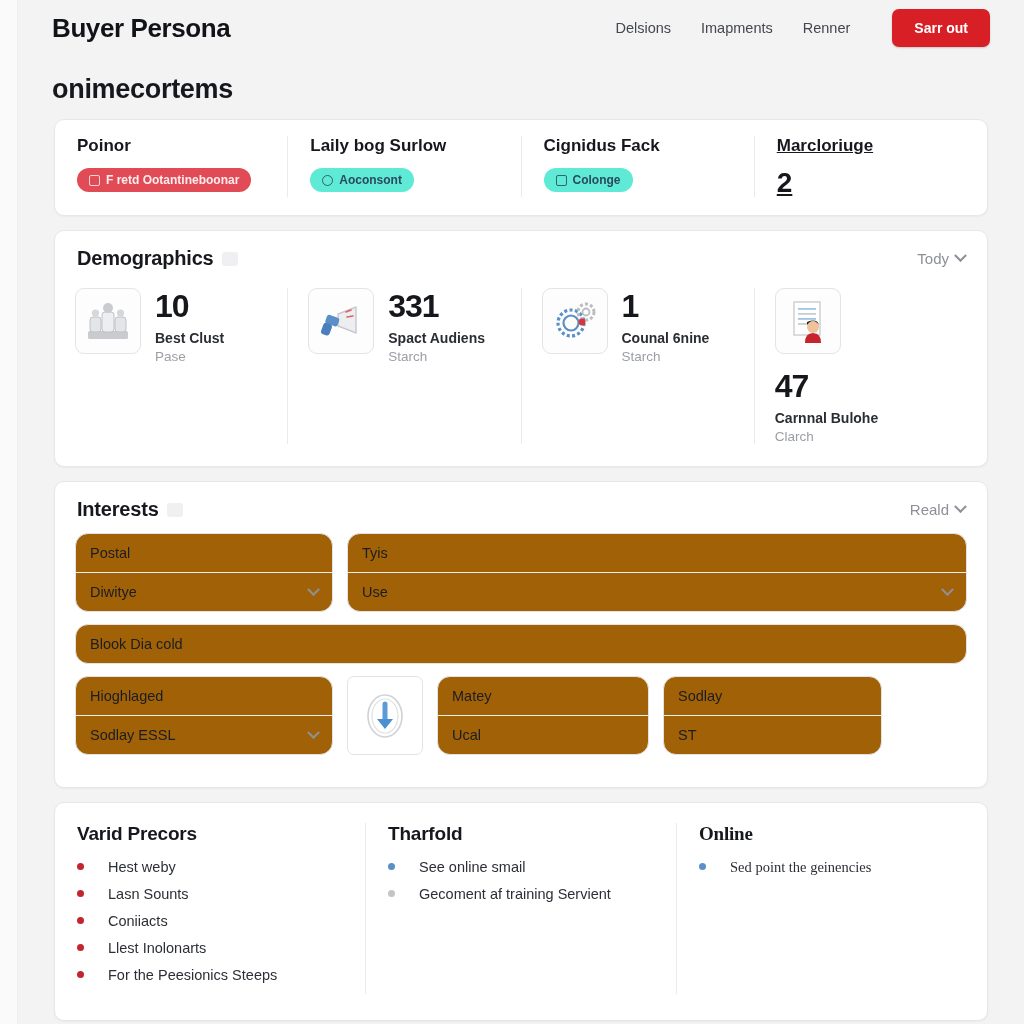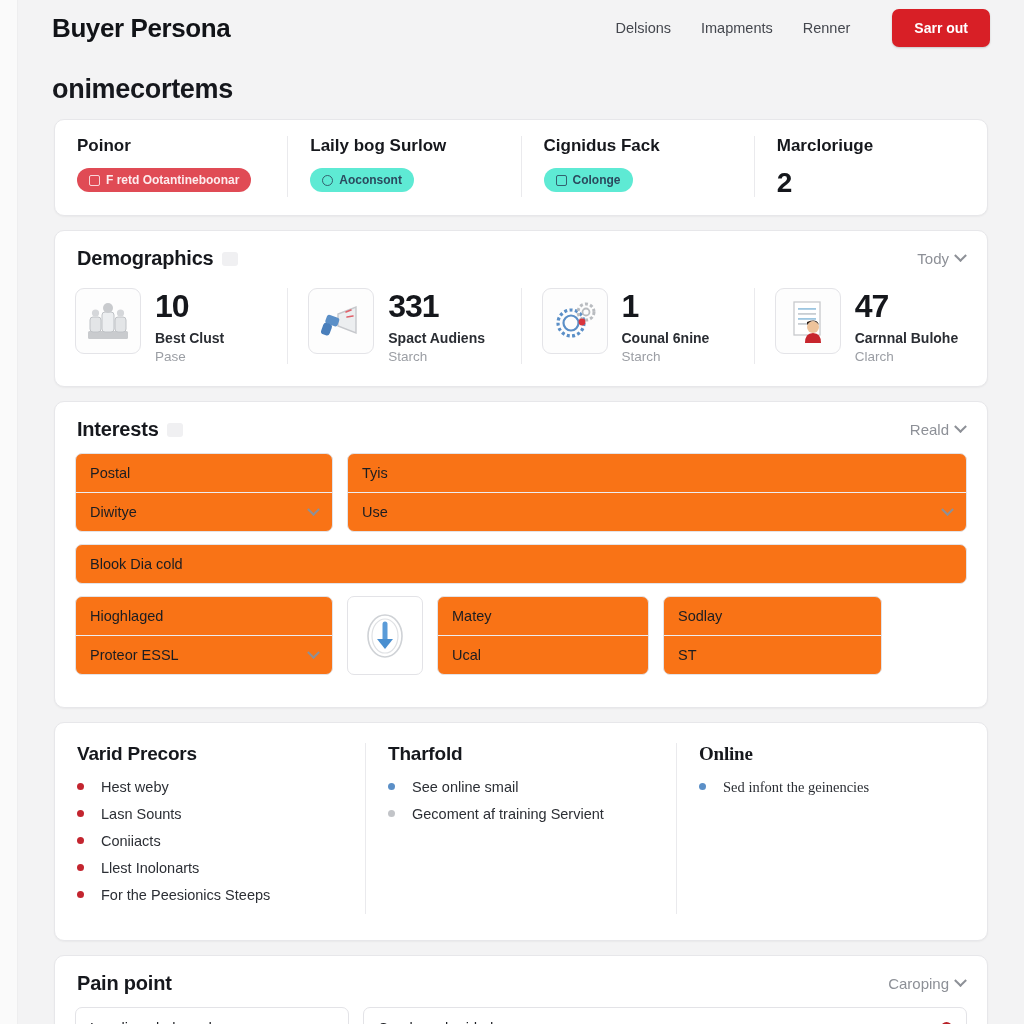--- a/index.html
+++ b/index.html
@@ -127,21 +127,21 @@
   
   .summary {
     display: flex;
     padding: 16px 0 18px 0;
   }
   .summary-col {
     flex: 1;
     padding: 0 22px;
     border-right: 1px solid #eaeaed;
   }
-  .summary-col:last-child { border-right: none; }
+  .summary-col:last-child { border-right: none; text-decoration: underline; }
   .summary-col h3 {
     font-size: 17px;
     font-weight: 700;
     color: #16181d;
     margin-bottom: 12px;
     white-space: nowrap;
   }
   .pill {
     display: inline-flex;
     align-items: center;
@@ -176,21 +176,21 @@
     padding: 6px 0 22px 0;
   }
   .demo-col {
     flex: 1;
     display: flex;
     align-items: flex-start;
     gap: 14px;
     padding: 0 20px;
     border-right: 1px solid #eaeaed;
   }
-  .demo-col:last-child { border-right: none; }
+  .demo-col:last-child { border-right: none; flex-direction: column; }
   .demo-ico {
     width: 66px; height: 66px;
     flex: 0 0 66px;
     border: 1px solid #e4e4e8;
     border-radius: 9px;
     background: #fdfdfd;
     display: flex;
     align-items: center;
     justify-content: center;
     overflow: hidden;
@@ -215,22 +215,22 @@
     color: #9b9ea4;
     margin-top: 3px;
     white-space: nowrap;
   }
 
   
   .int-body { padding: 0 20px 20px 20px; }
   .int-row { display: flex; gap: 14px; margin-bottom: 12px; }
   .fieldbox {
     border: 1px solid #e3e3e7;
-    border-radius: 7px;
-    background: #f97316;
+    border-radius: 13px;
+    background: #a16207;
     overflow: hidden;
   }
   .fieldbox .top {
     padding: 11px 14px;
     font-size: 14.5px;
     color: #1b1d22;
     border-bottom: 1px solid #ededf0;
     white-space: nowrap;
   }
   .fieldbox .bot {
@@ -272,21 +272,21 @@
     font-size: 19px;
     font-weight: 700;
     color: #16181d;
     margin-bottom: 14px;
     letter-spacing: -0.2px;
   }
   .tri-col ul { list-style: none; }
   .tri-col li {
     display: flex;
     align-items: baseline;
-    gap: 17px;
+    gap: 24px;
     font-size: 14.5px;
     color: #2c2f35;
     margin-bottom: 11px;
     white-space: nowrap;
   }
   .bul {
     flex: 0 0 7px;
     width: 7px; height: 7px;
     border-radius: 50%;
     position: relative;
@@ -496,21 +496,21 @@
       <div class="int-row">
         <div class="fieldbox single f-wide">
           <div class="top">Blook Dia cold</div>
         </div>
       </div>
 
       <div class="int-row">
         <div class="fieldbox f-c">
           <div class="top">Hioghlaged</div>
           <div class="bot">
-            <span>Proteor ESSL</span>
+            <span>Sodlay ESSL</span>
             <i class="chev"></i>
           </div>
         </div>
 
         <div class="dl-box">
           <svg width="48" height="48" viewBox="0 0 48 48">
             <ellipse cx="24" cy="24" rx="17" ry="21" fill="none" stroke="#cfd2d6" stroke-width="1.6"></ellipse>
             <ellipse cx="24" cy="24" rx="13" ry="17" fill="none" stroke="#dfe1e4" stroke-width="1.2"></ellipse>
             <path d="M24 12 L24 29" stroke="#5a9bd8" stroke-width="5" stroke-linecap="round"></path>
             <path d="M16 27 L24 37 L32 27 Z" fill="#4a8fd0"></path>
@@ -576,21 +576,21 @@
               <span>Gecoment af training Servient</span>
             </li>
         </ul>
       </div>
 
       <div class="tri-col">
         <h3>Online</h3>
         <ul>
           <li>
               <span class="bul blue"></span>
-              <span>Sed infont the geinencies</span>
+              <span>Sed point the geinencies</span>
             </li>
         </ul>
       </div>
 
     </div>
   </div>
 
   <div class="card">
     <div class="card-head">
       <h2>Pain point</h2>

